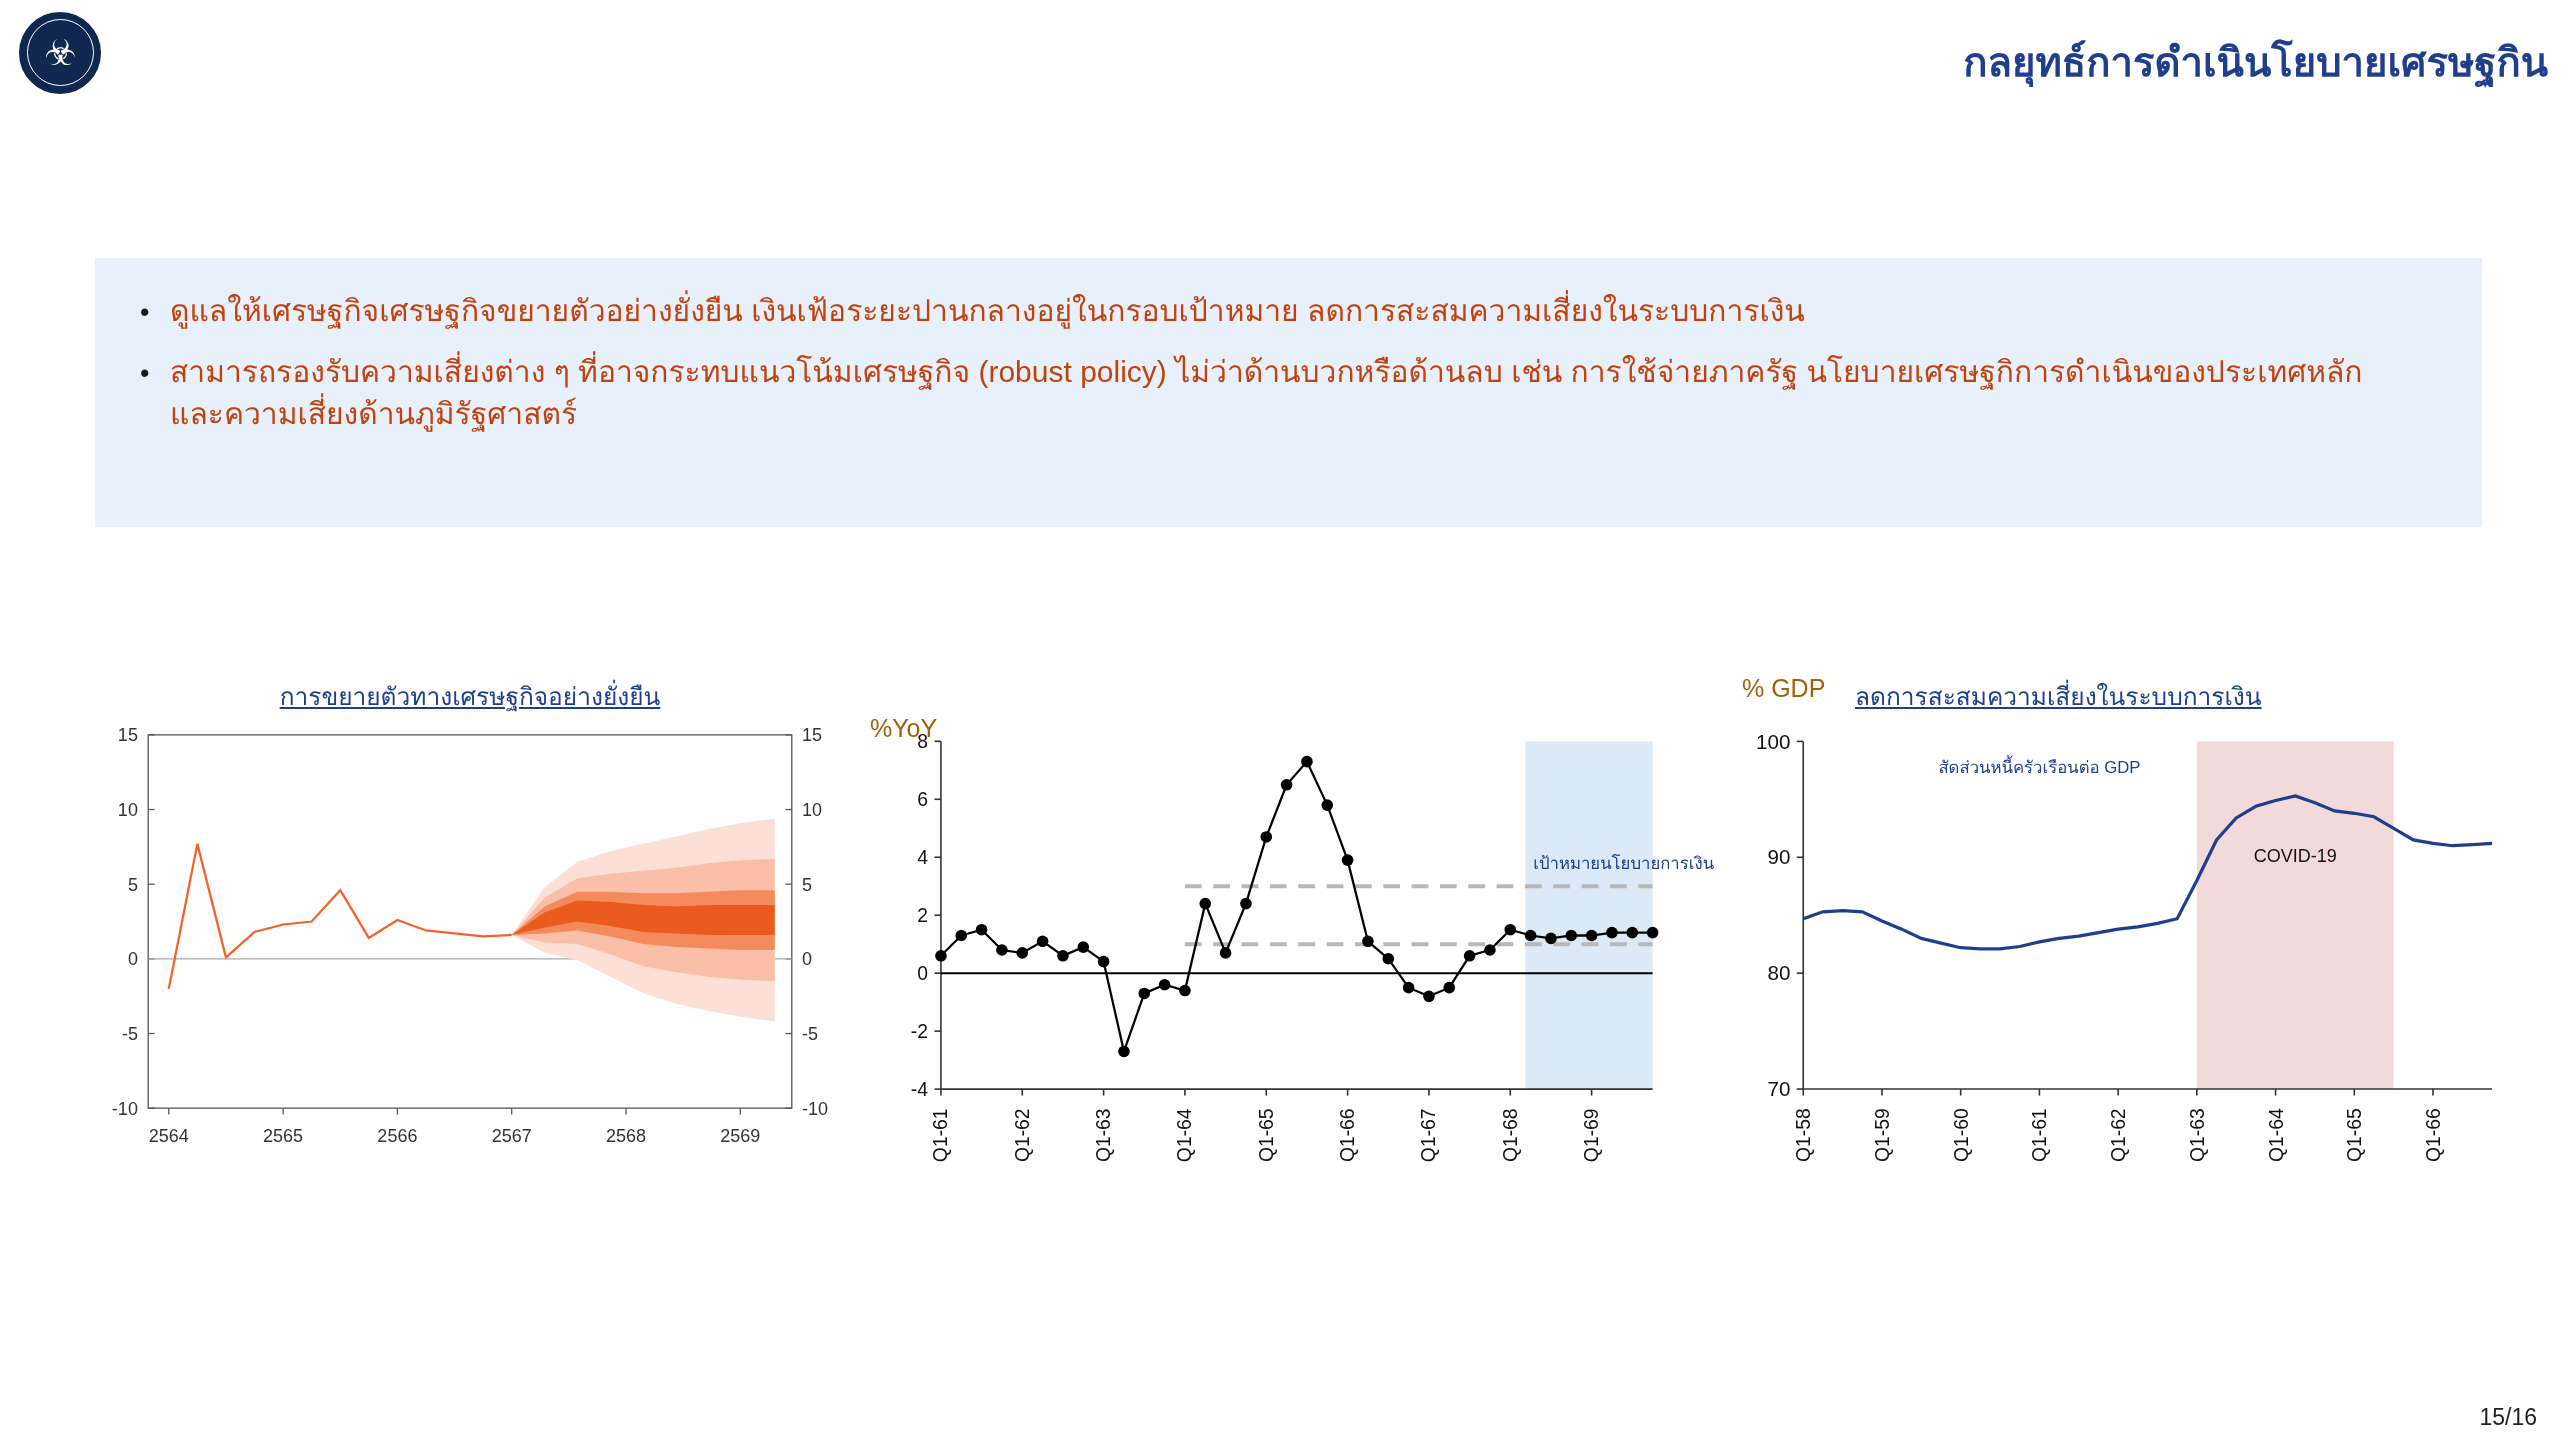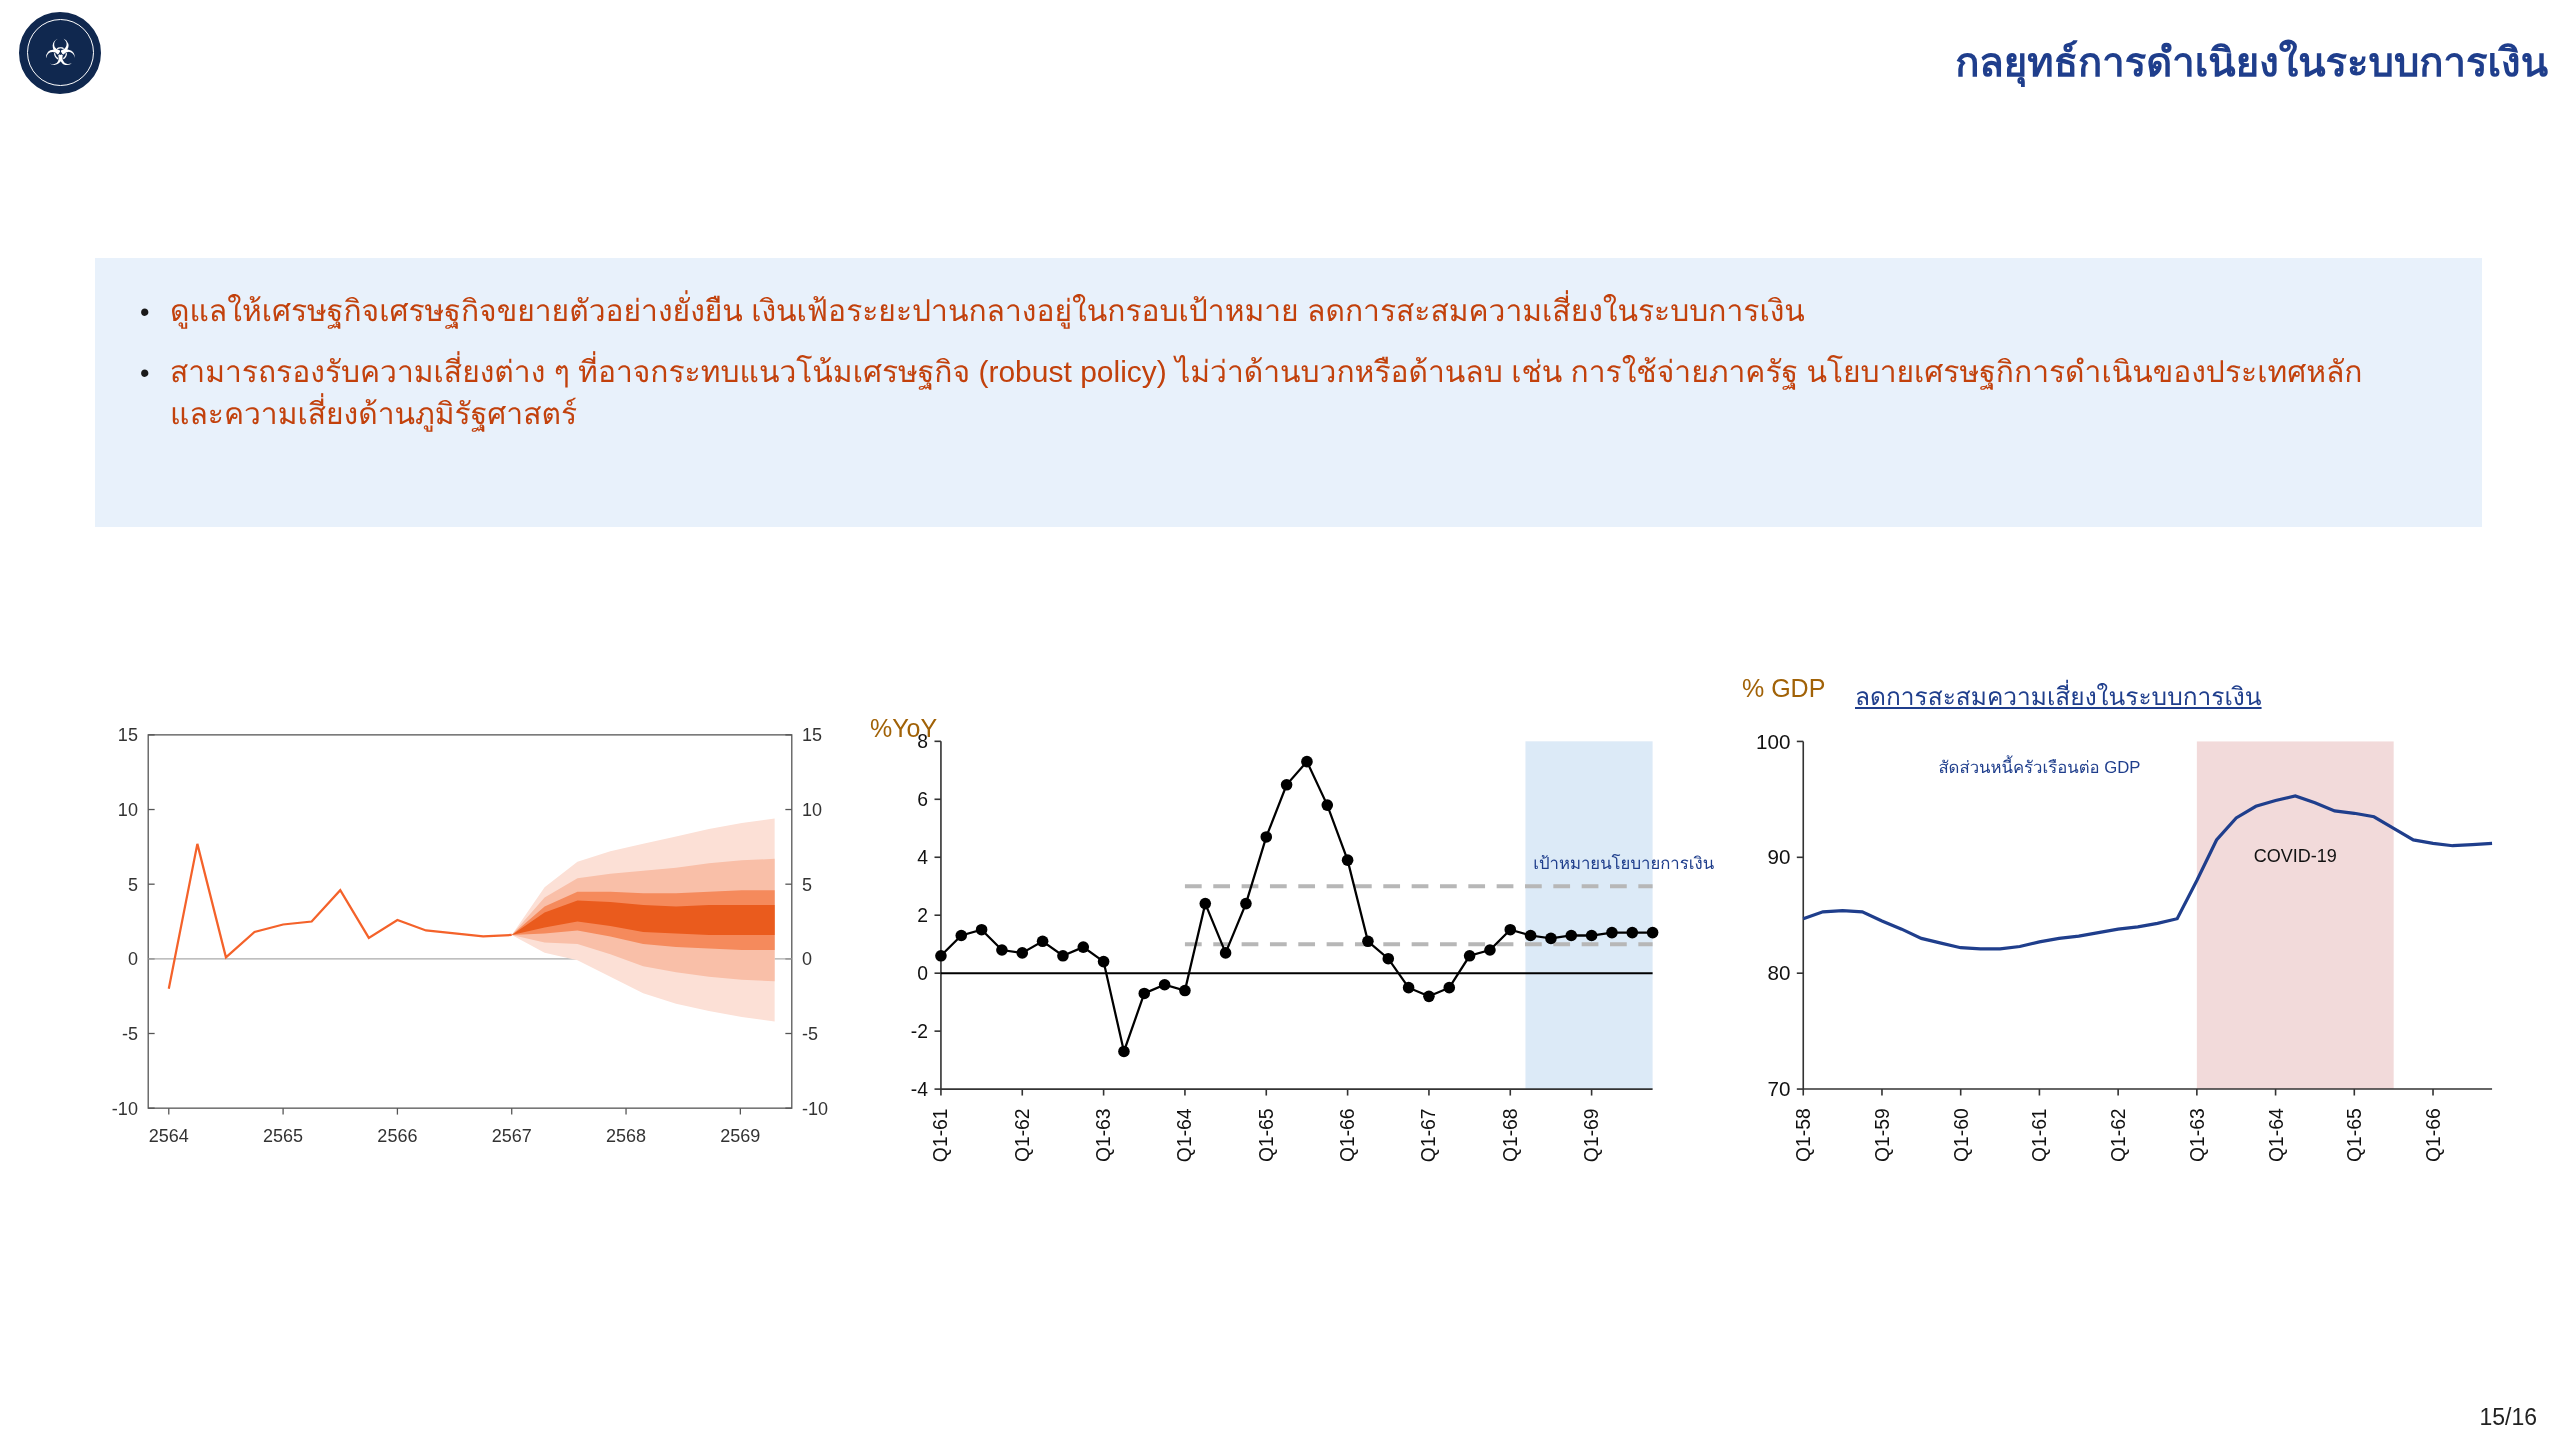--- a/index.html
+++ b/index.html
@@ -142,35 +142,36 @@
 <body>
 
 <div class="header">
   <div class="logo-wrap">
     <div class="logo-circle">
       <div class="logo-inner">
         <span class="logo-glyph">☣</span>
       </div>
     </div>
   </div>
-  <div class="header-title">กลยุทธ์การดำเนิยงในระบบการเงิน</div>
+  <div class="header-title">กลยุทธ์การดำเนินโยบายเศรษฐกิน</div>
 </div>
 
 <div class="bullet-panel">
   <div class="bullet-row">
     <span class="bullet-dot">•</span>
     <span class="bullet-text">ดูแลให้เศรษฐกิจเศรษฐกิจขยายตัวอย่างยั่งยืน เงินเฟ้อระยะปานกลางอยู่ในกรอบเป้าหมาย ลดการสะสมความเสี่ยงในระบบการเงิน</span>
   </div>
   <div class="bullet-row">
     <span class="bullet-dot">•</span>
     <span class="bullet-text">สามารถรองรับความเสี่ยงต่าง ๆ ที่อาจกระทบแนวโน้มเศรษฐกิจ (robust policy) ไม่ว่าด้านบวกหรือด้านลบ เช่น การใช้จ่ายภาครัฐ นโยบายเศรษฐกิการดำเนินของประเทศหลัก และความเสี่ยงด้านภูมิรัฐศาสตร์</span>
   </div>
 </div>
 
 <div id="chart1">
+  <div class="chart-title" style="left:0px; top:-6.4px; width:760px; text-align:center;">การขยายตัวทางเศรษฐกิจอย่างยั่งยืน</div>
   <svg id="svg-gdp" width="760" height="502" style="position:absolute; left:0; top:39px;" viewBox="0 0 1180 780">
       <rect x="90" y="20" width="1000" height="580" fill="#ffffff" stroke="#555555" stroke-width="2"></rect>
       <line x1="90" y1="600" x2="100" y2="600" stroke="#555555" stroke-width="2"></line>
       <line x1="1080" y1="600" x2="1090" y2="600" stroke="#555555" stroke-width="2"></line>
       <text x="74" y="610" font-size="28" fill="#333333" text-anchor="end" font-family="&quot;Liberation Sans&quot;, sans-serif">-10</text>
       <text x="1106" y="610" font-size="28" fill="#333333" text-anchor="start" font-family="&quot;Liberation Sans&quot;, sans-serif">-10</text>
       <line x1="90" y1="484" x2="100" y2="484" stroke="#555555" stroke-width="2"></line>
       <line x1="1080" y1="484" x2="1090" y2="484" stroke="#555555" stroke-width="2"></line>
       <text x="74" y="494" font-size="28" fill="#333333" text-anchor="end" font-family="&quot;Liberation Sans&quot;, sans-serif">-5</text>
       <text x="1106" y="494" font-size="28" fill="#333333" text-anchor="start" font-family="&quot;Liberation Sans&quot;, sans-serif">-5</text>

